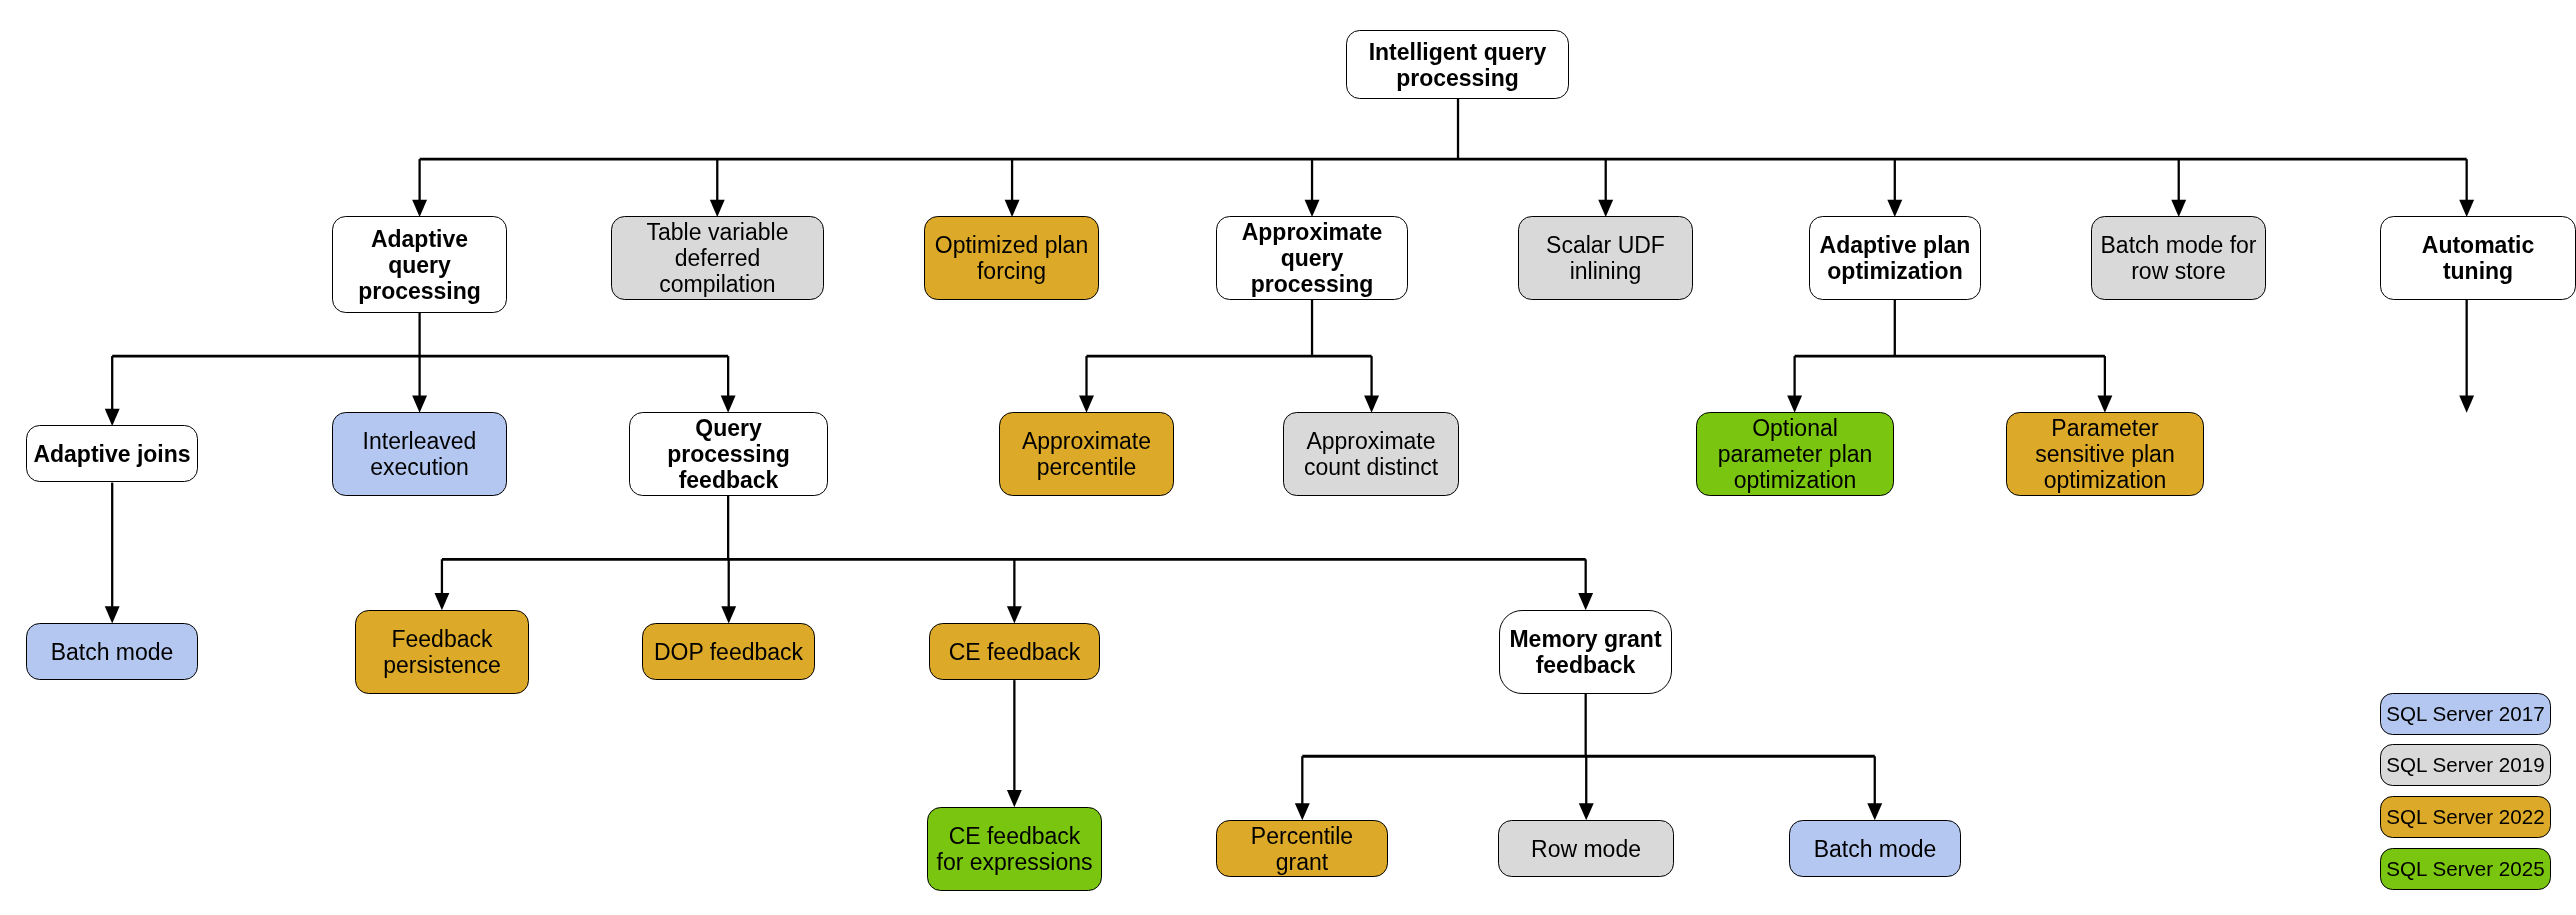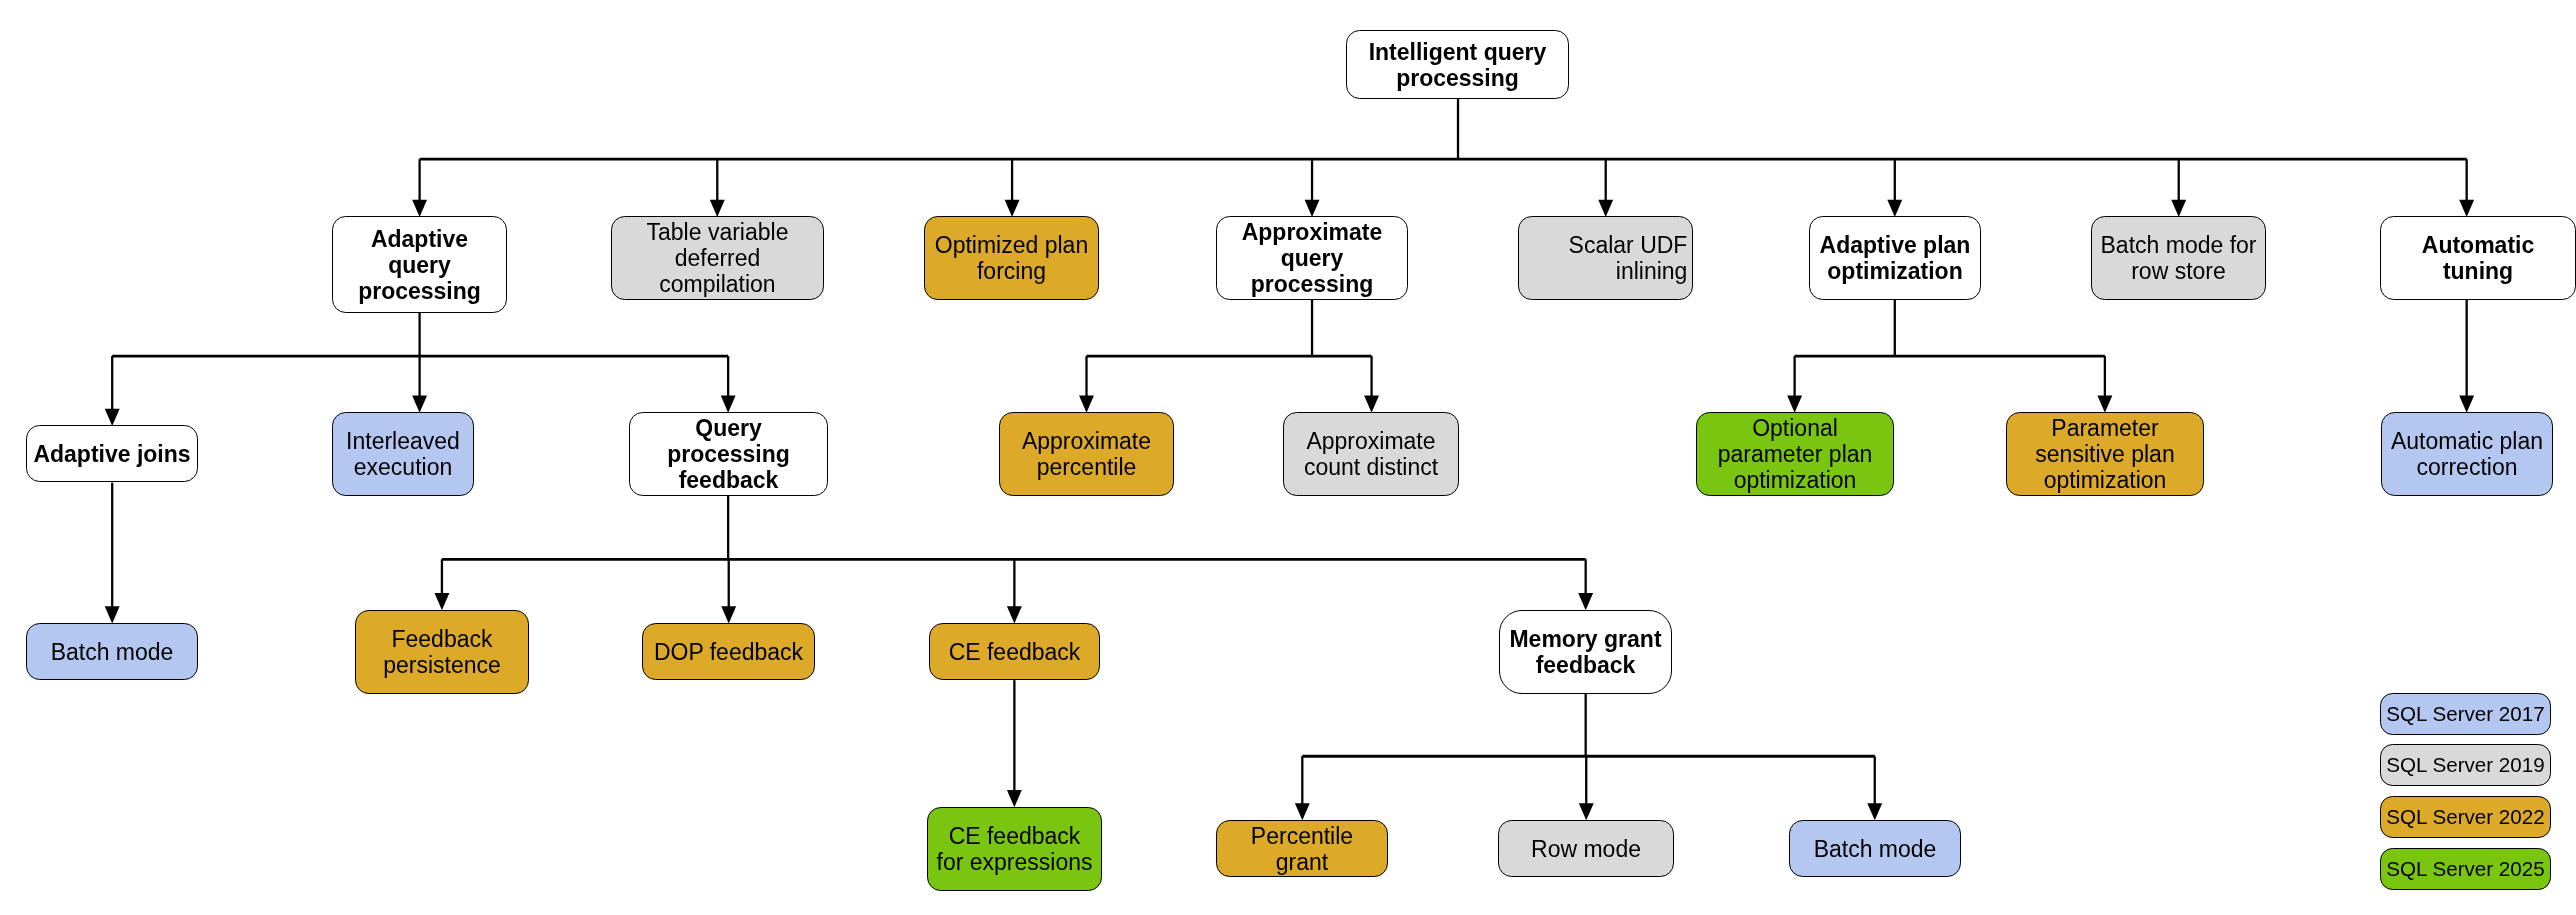--- a/index.html
+++ b/index.html
@@ -134,33 +134,32 @@
     <path class="arrow" d="M2771 1433 l-13 -30 h26 z"></path>
     <path class="arrow" d="M3275 1433 l-13 -30 h26 z"></path>
   </svg>
 
   <div class="node white bold" style="left:1346px; top:30px; width:223px; height:69px;">Intelligent query processing</div>
 
   <div class="node white bold" style="left:332px; top:216px; width:175px; height:97px;">Adaptive query processing</div>
   <div class="node gray" style="left:611px; top:216px; width:213px; height:84px;">Table variable deferred compilation</div>
   <div class="node gold" style="left:924px; top:216px; width:175px; height:84px;">Optimized plan forcing</div>
   <div class="node white bold tightwrap" style="left:1216px; top:216px; width:192px; height:84px;">Approximate query processing</div>
-  <div class="node gray" style="left:1518px; top:216px; width:175px; height:84px;text-align:right;">Scalar UDF inlining</div>
+  <div class="node gray" style="left:1518px; top:216px; width:175px; height:84px;">Scalar UDF inlining</div>
   <div class="node white bold" style="left:1809px; top:216px; width:172px; height:84px;">Adaptive plan optimization</div>
   <div class="node gray" style="left:2091px; top:216px; width:175px; height:84px;">Batch mode for row store</div>
   <div class="node white bold" style="left:2380px; top:216px; width:196px; height:84px;">Automatic tuning</div>
 
   <div class="node white bold" style="left:26px; top:425px; width:172px; height:57px;">Adaptive joins</div>
-  <div class="node blue" style="left:332px; top:412px; width:142px; height:84px;">Interleaved execution</div>
+  <div class="node blue" style="left:332px; top:412px; width:175px; height:84px;">Interleaved execution</div>
   <div class="node white bold" style="left:629px; top:412px; width:199px; height:84px;">Query processing feedback</div>
   <div class="node gold" style="left:999px; top:412px; width:175px; height:84px;">Approximate percentile</div>
   <div class="node gray tightwrap" style="left:1283px; top:412px; width:176px; height:84px;">Approximate count distinct</div>
   <div class="node green" style="left:1696px; top:412px; width:198px; height:84px;">Optional parameter plan optimization</div>
   <div class="node gold" style="left:2006px; top:412px; width:198px; height:84px;">Parameter sensitive plan optimization</div>
-  <div class="node blue" style="left:2381px; top:412px; width:172px; height:84px;">Automatic plan correction</div>
 
   <div class="node blue" style="left:26px; top:623px; width:172px; height:57px;">Batch mode</div>
   <div class="node gold" style="left:355px; top:610px; width:174px; height:84px;">Feedback persistence</div>
   <div class="node gold" style="left:642px; top:623px; width:173px; height:57px;">DOP feedback</div>
   <div class="node gold" style="left:929px; top:623px; width:171px; height:57px;">CE feedback</div>
   <div class="node white bold" style="left:1499px; top:610px; width:173px; height:84px;border-radius:23px;">Memory grant feedback</div>
 
   <div class="node green" style="left:927px; top:807px; width:175px; height:84px;">CE feedback for expressions</div>
   <div class="node gold" style="left:1216px; top:820px; width:172px; height:57px;">Percentile grant</div>
   <div class="node gray" style="left:1498px; top:820px; width:176px; height:57px;">Row mode</div>

